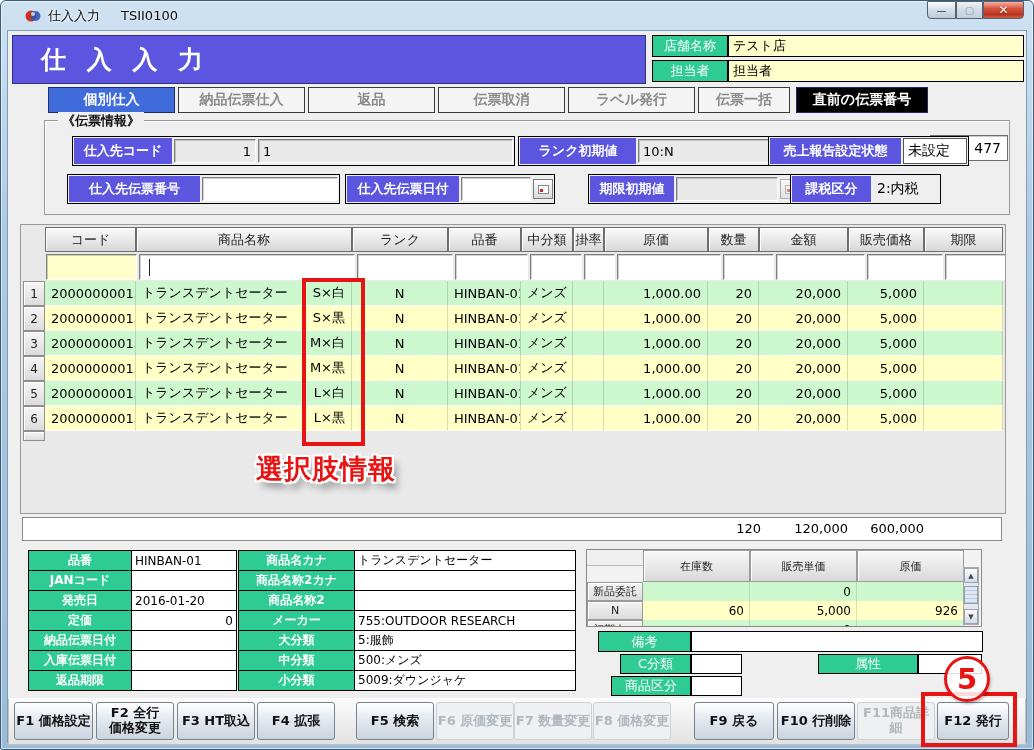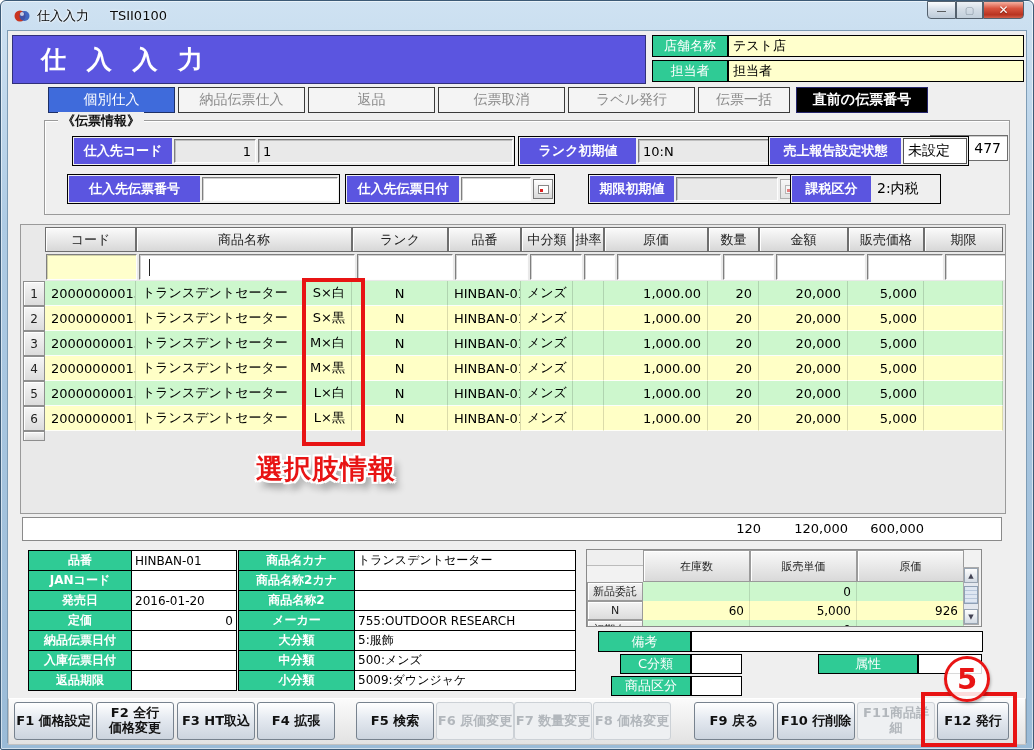--- a/index.html
+++ b/index.html
@@ -3,41 +3,41 @@
 <meta charset="utf-8">
 <style>
   * { margin:0; padding:0; box-sizing:border-box; font-family:"DejaVu Sans","Liberation Sans",sans-serif; }
   html,body { width:1034px; height:750px; }
   body { position:relative; background:#fff; overflow:hidden; }
 
   
   .win { position:absolute; inset:0; border:1px solid #3c5a76; border-radius:6px 6px 2px 2px;
          background:linear-gradient(180deg,#cfe2f2 0%,#aecbe4 30%,#9abbd7 100%);
          box-shadow:inset 0 0 0 1px rgba(255,255,255,.55); }
-  .titlebar { position:absolute; top:0; left:0; right:0; height:29px; display:flex; align-items:center; padding-left:13px; gap:7px;border-radius:7px; }
+  .titlebar { position:absolute; top:0; left:0; right:0; height:29px; display:flex; align-items:center; padding-left:24px; gap:7px;border-radius:7px; }
   .app-icon { width:16px; height:16px; flex:none; }
   .title-text { font-size:13px; color:#0a0a0a; text-shadow:0 0 3px #fff,0 0 3px #fff; }
   .title-code { font-size:13px; color:#0a0a0a; margin-left:14px; text-shadow:0 0 3px #fff; }
   .win-controls { position:absolute; top:0; right:9px; display:flex; }
   .wc { height:18px; border:1px solid #54616e; display:flex; align-items:center; justify-content:center; font-size:10px; color:#333; }
   .wc-min { width:29px; border-radius:0 0 0 4px; background:linear-gradient(#fcfdfe,#d7e0ea 45%,#bdcbd9); }
   .wc-max { width:27px; background:linear-gradient(#eef2f6,#d4dde6 45%,#c2cfdb); color:#8a97a3; }
   .wc-close { width:41px; border-radius:0 0 4px 0; background:linear-gradient(#f6b1a1,#d9543f 40%,#b83320 80%,#d4604b); color:#fff; font-weight:bold; font-size:12px; text-shadow:0 1px 1px #7a1a0a; }
   .content { position:absolute; left:6px; right:6px; top:29px; bottom:6px; background:#efefef; border:1px solid #7e9cb5; }
 
   
   .banner { position:absolute; left:12px; top:35px; width:634px; height:49px; background:#5b55e0; border:1px solid #30307a;
             color:#fff; font-size:25px; font-weight:bold; letter-spacing:6px; display:flex; align-items:center; padding-left:28px; }
   .glabel { position:absolute; background:#2fcb95; border:1px solid #000; color:#fff; font-weight:normal; font-size:13px;
             display:flex; align-items:center; justify-content:center; }
   .yfield { position:absolute; background:#ffffcc; border:1px solid #000; font-size:13px; display:flex; align-items:center; padding-left:4px; color:#000; }
 
   
   .tab { position:absolute; top:87px; height:26px; width:127px; background:#f4f4f4; border:1px solid #3a3a3a;
-         color:#8a8a8a; font-weight:normal; font-size:14px; display:flex; align-items:center; justify-content:center; cursor:default; }
+         color:#8a8a8a; font-weight:bold; font-size:14px; display:flex; align-items:center; justify-content:center; cursor:default; }
   .tab.active { background:#3f6bdb; color:#fff; border-color:#1d2f66; }
   .plabel { position:absolute; top:87px; height:26px; background:#000000; border:1px solid #26266e; color:#fff; font-weight:bold; font-size:14px;
             display:flex; align-items:center; justify-content:center; }
   .pvalue { position:absolute; top:87px; height:26px; background:#fff; border:1px solid #6e6e6e; box-shadow:inset 1px 1px 0 rgba(0,0,0,.2);
             font-size:14px; display:flex; align-items:center; justify-content:flex-end; padding-right:6px;margin-top:48px; }
 
   
   .fieldset { position:absolute; left:44px; top:120px; width:966px; height:95px; border:1px solid #9a9a9a; box-shadow:inset 1px 1px 0 #fff; }
   .legend { position:absolute; left:58px; top:112px; background:#efefef; padding:0 4px; font-size:13px; font-weight:bold; color:#111; }
   .fgroup { position:absolute; border:1px solid #000; background:#efefef; display:flex; align-items:center; gap:2px; padding:1px; height:30px; }

